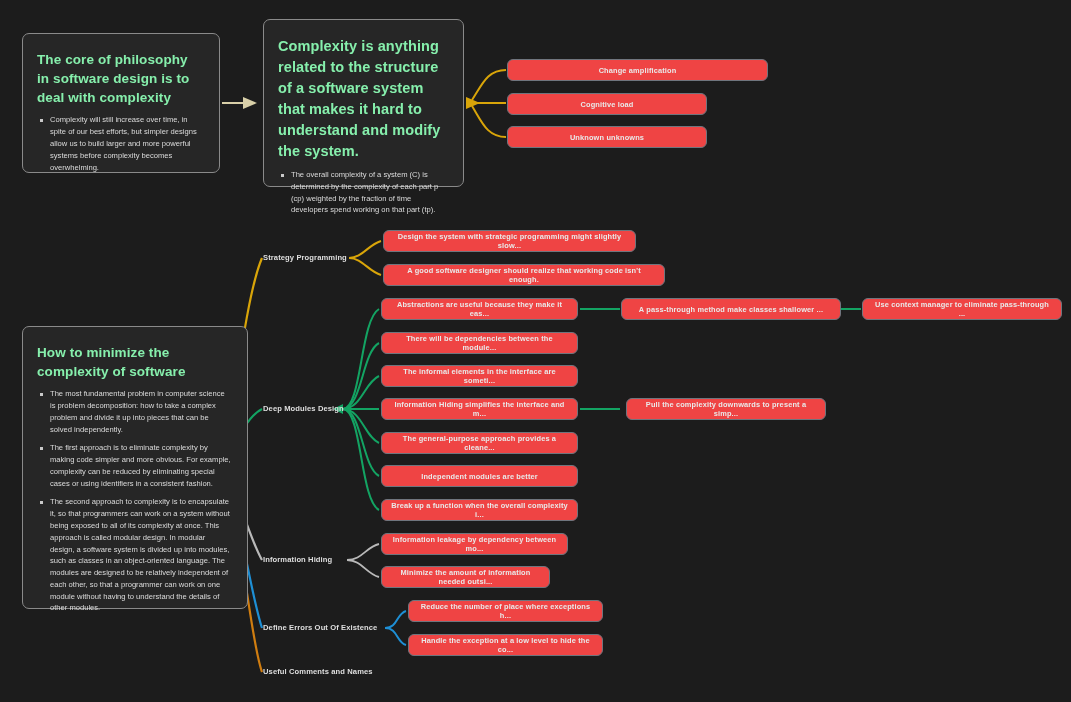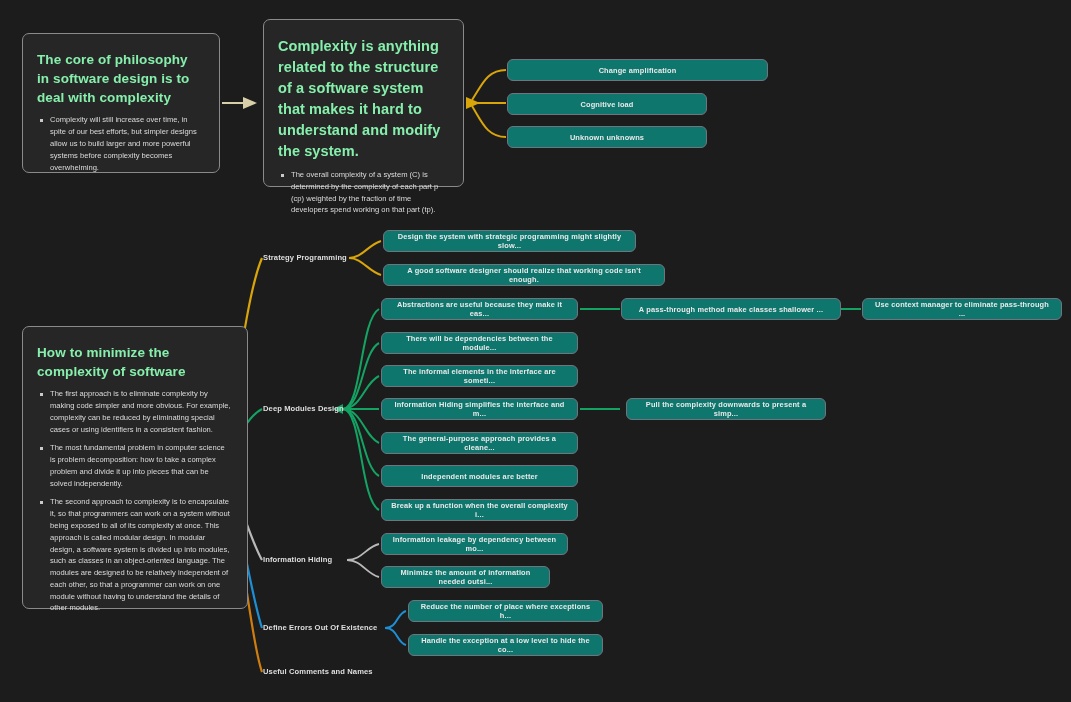--- a/index.html
+++ b/index.html
@@ -72,21 +72,21 @@
 
   #card-philosophy { left: 22px; top: 33px; width: 198px; height: 140px; }
   #card-complexity { left: 263px; top: 19px; width: 201px; height: 168px; }
   #card-complexity .card-title { font-size: 14.5px; line-height: 1.45; }
   #card-minimize { left: 22px; top: 326px; width: 226px; height: 283px; }
 
   
   .node {
     position: absolute;
     box-sizing: border-box;
-    background: #0f766e;
+    background: #ef4444;
     border: 1px solid #6f757e;
     border-radius: 6px;
     display: flex;
     align-items: center;
     justify-content: center;
     text-align: center;
     font-size: 7.4px;
     font-weight: bold;
     color: #e9e9e9;
     padding: 0 8px;
@@ -189,22 +189,22 @@
   <div class="card" id="card-complexity">
     <div class="card-title">Complexity is anything related to the structure of a software system that makes it hard to understand and modify the system.</div>
     <ul>
       <li>The overall complexity of a system (C) is determined by the complexity of each part p (cp) weighted by the fraction of time developers spend working on that part (tp).</li>
     </ul>
   </div>
 
   <div class="card" id="card-minimize">
     <div class="card-title">How to minimize the complexity of software</div>
     <ul>
+      <li>The most fundamental problem in computer science is problem decomposition: how to take a complex problem and divide it up into pieces that can be solved independently.</li>
       <li>The first approach is to eliminate complexity by making code simpler and more obvious. For example, complexity can be reduced by eliminating special cases or using identifiers in a consistent fashion.</li>
-      <li>The most fundamental problem in computer science is problem decomposition: how to take a complex problem and divide it up into pieces that can be solved independently.</li>
       <li>The second approach to complexity is to encapsulate it, so that programmers can work on a system without being exposed to all of its complexity at once. This approach is called modular design. In modular design, a software system is divided up into modules, such as classes in an object-oriented language. The modules are designed to be relatively independent of each other, so that a programmer can work on one module without having to understand the details of other modules.</li>
     </ul>
   </div>
 
   <div id="symptom-host">
       <div class="node" style="left: 507px; top: 59px; width: 261px;">Change amplification</div>
       <div class="node" style="left: 507px; top: 93px; width: 200px;">Cognitive load</div>
       <div class="node" style="left: 507px; top: 126px; width: 200px;">Unknown unknowns</div>
     </div>
 

